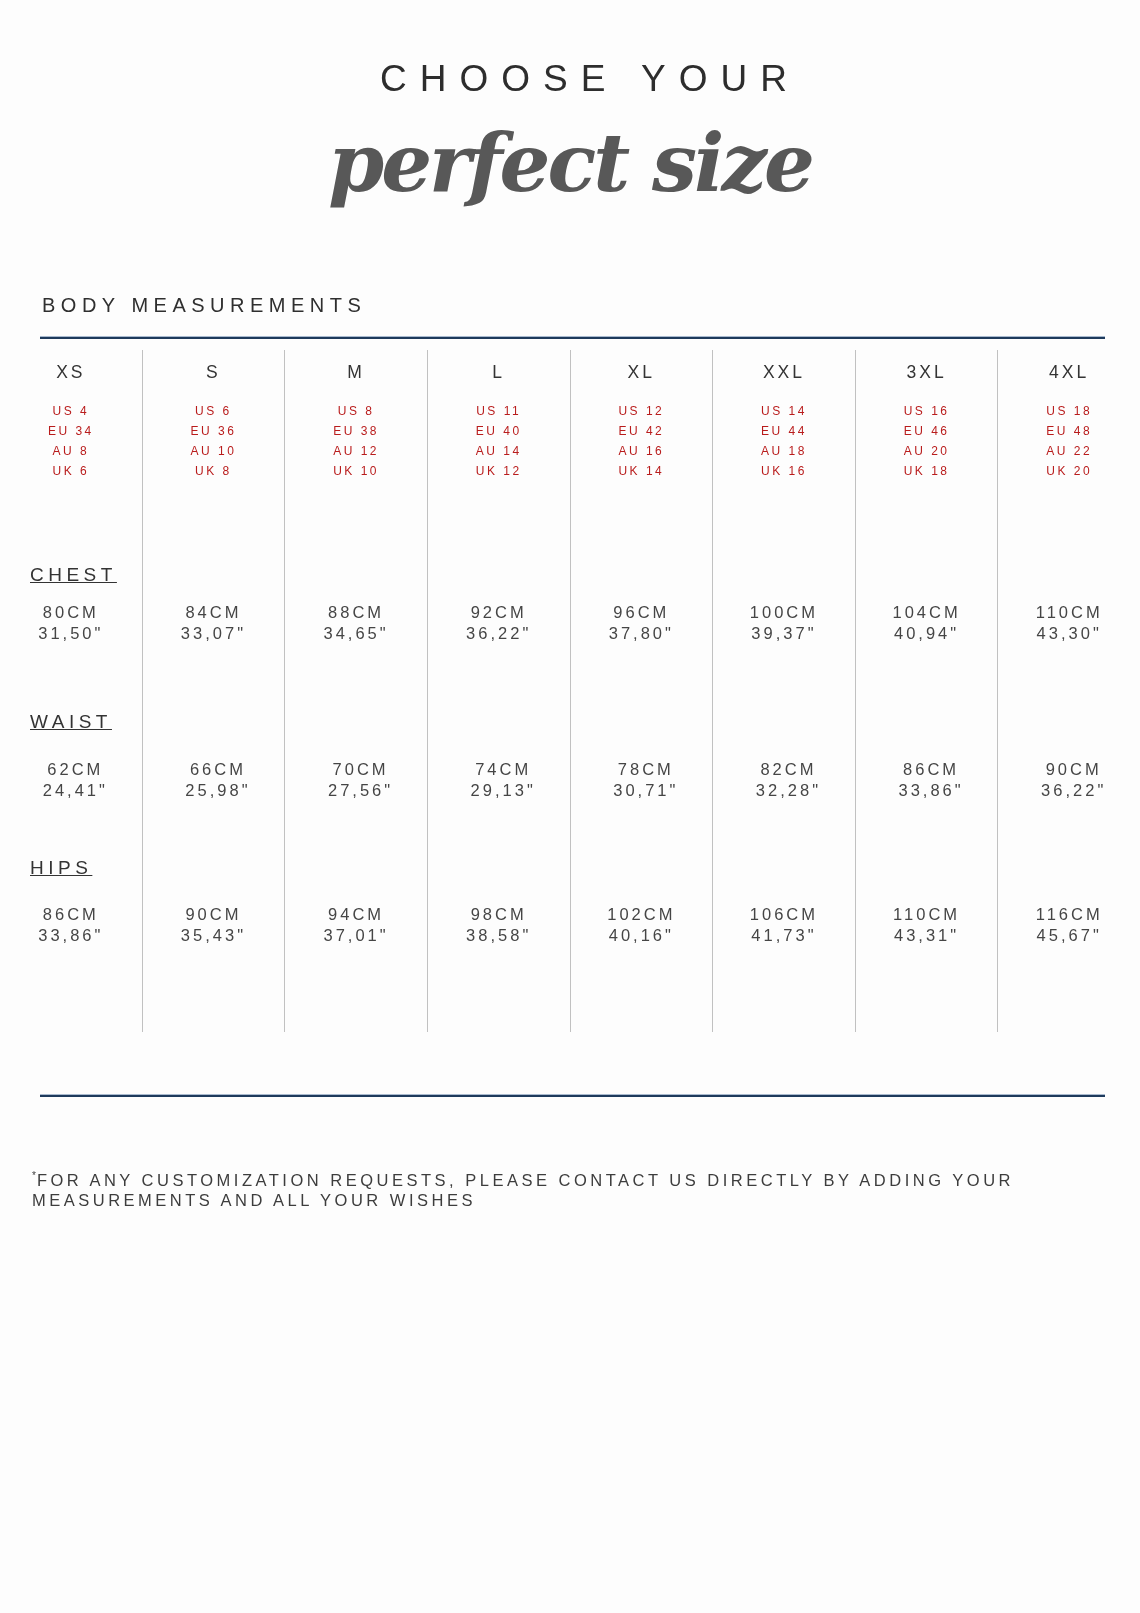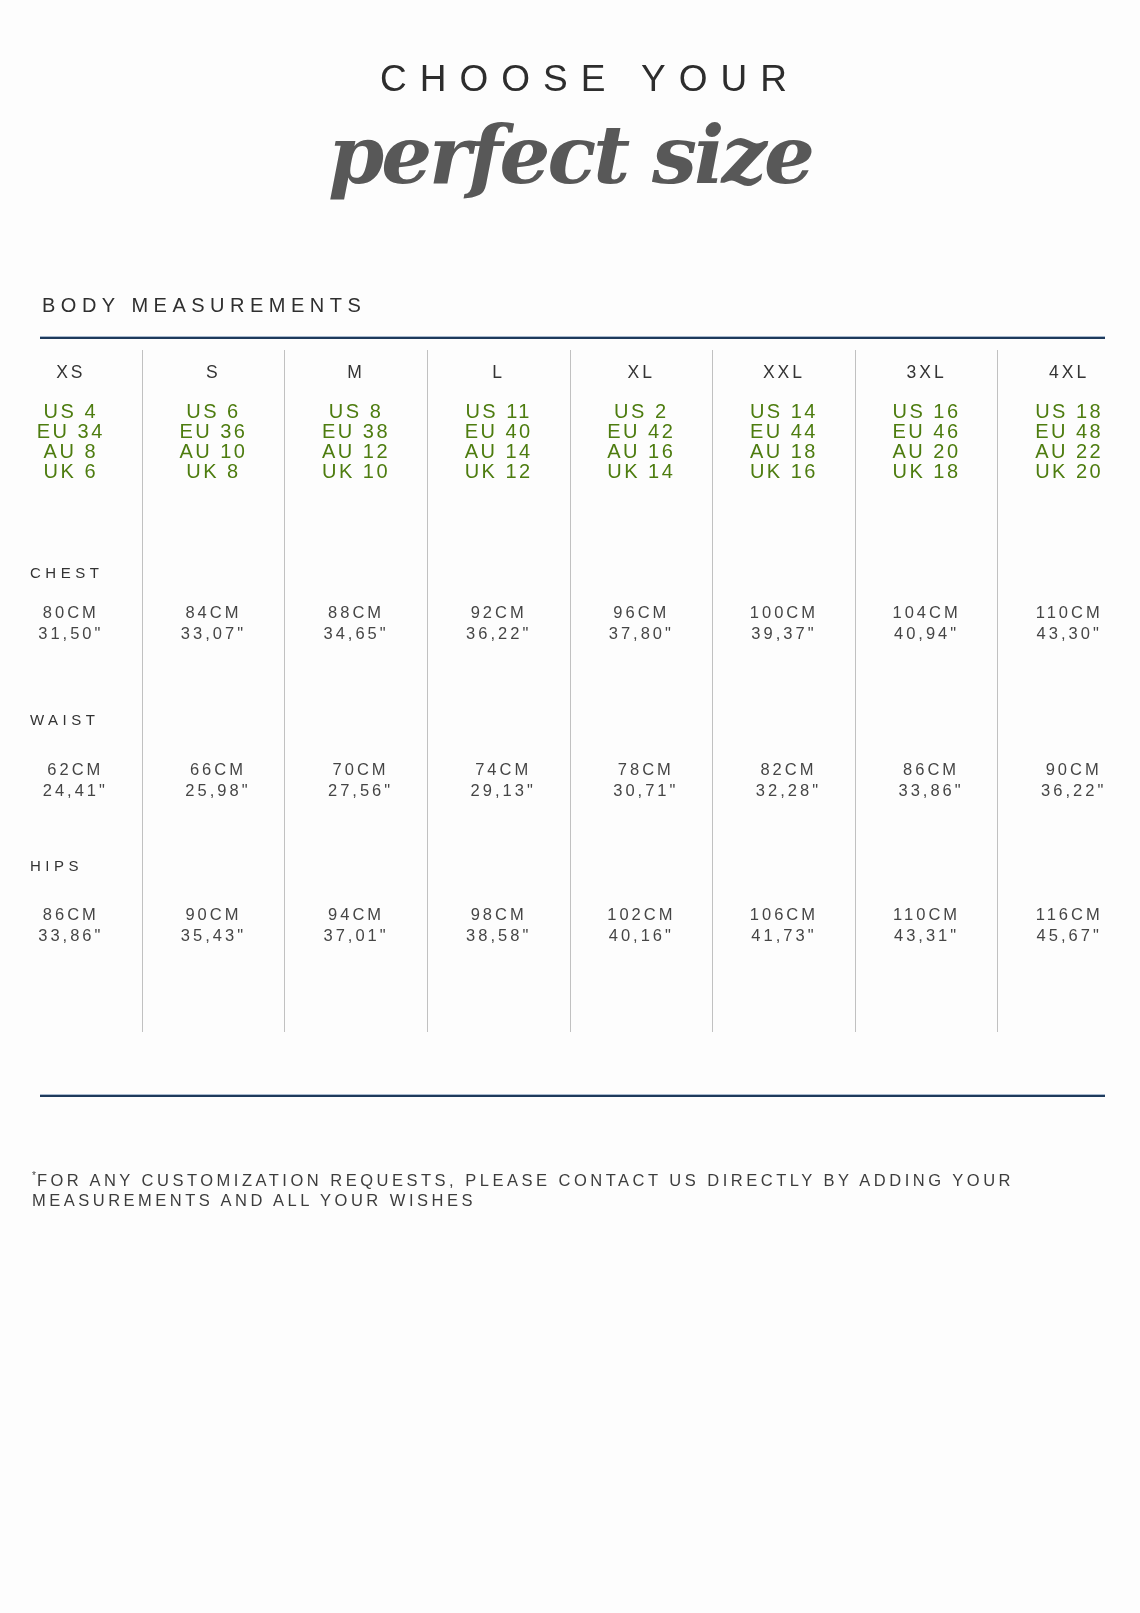--- a/index.html
+++ b/index.html
@@ -14,21 +14,21 @@
   }
   
   .eyebrow {
     position:absolute; top:58px; left:0; width:100%;
     text-align:center; white-space:nowrap;
     font-size:37px; font-weight:400; letter-spacing:13px;
     color:#2d2d2d;
     padding-left:20px;
   }
   .script-title {
-    position:absolute; top:108px; left:0; width:100%;
+    position:absolute; top:116px; left:0; width:100%;
     text-align:center; white-space:nowrap;
     font-family:"DejaVu Serif","Liberation Serif",serif;
     font-style:italic; font-weight:700;
     font-size:80px; letter-spacing:-3px;
     color:#585858;
   }
   .body-title {
     position:absolute; top:294px; left:42px;
     font-size:20px; letter-spacing:5.5px; color:#2f2f2f;
     white-space:nowrap;
@@ -44,29 +44,30 @@
   
   .size-table {
     position:absolute; top:340px; left:0; width:1140px; height:694px;
     padding-top:10px; box-sizing:border-box;
   }
   .cols { display:flex; height:682px; }
   .col  { position:relative; flex:1 1 0; border-right:1px solid #c1c1c1; }
   .col:last-child { border-right:none; }
   .blk  { position:absolute; left:0; right:0; text-align:center; }
   .blk.head  { top:12px;  font-size:17.5px; letter-spacing:3px; color:#343434; }
-  .blk.sizes { top:51px;  font-size:20px;   letter-spacing:2.5px; line-height:20px; color:#4d7c0f; }
+  .blk.sizes { top:51px;  font-size:12px;   letter-spacing:2.5px; line-height:20px; color:#b91c1c; }
   .blk.vals  { font-size:16.5px; letter-spacing:3px; line-height:21px; color:#454545; }
   .blk.chest { top:252px; }
   .blk.waist { top:409px;margin-left:9px; }
   .blk.hips  { top:554px; }
   .sec-label {
     position:absolute; left:30px;
-    font-size:15px; letter-spacing:4.5px; color:#333333;
+    font-size:19px; letter-spacing:4.5px; color:#333333;
     white-space:nowrap;
+    text-decoration:underline;
   }
   .sec-chest { top:224px; }
   .sec-waist { top:371px; }
   .sec-hips  { top:517px; }
   
   .footnote {
     position:absolute; top:1166px; left:32px;
     font-size:16.5px; letter-spacing:3.5px; line-height:20px;
     color:#3d3d3d; white-space:nowrap;
   }
@@ -175,21 +176,21 @@
         </div>
         <div class="blk vals hips">
           <div>98CM</div>
           <div>38,58"</div>
         </div>
       </div>
 
       <div class="col">
         <div class="blk head">XL</div>
         <div class="blk sizes">
-          <div>US 2</div>
+          <div>US 12</div>
           <div>EU 42</div>
           <div>AU 16</div>
           <div>UK 14</div>
         </div>
         <div class="blk vals chest">
           <div>96CM</div>
           <div>37,80"</div>
         </div>
         <div class="blk vals waist">
           <div>78CM</div>

